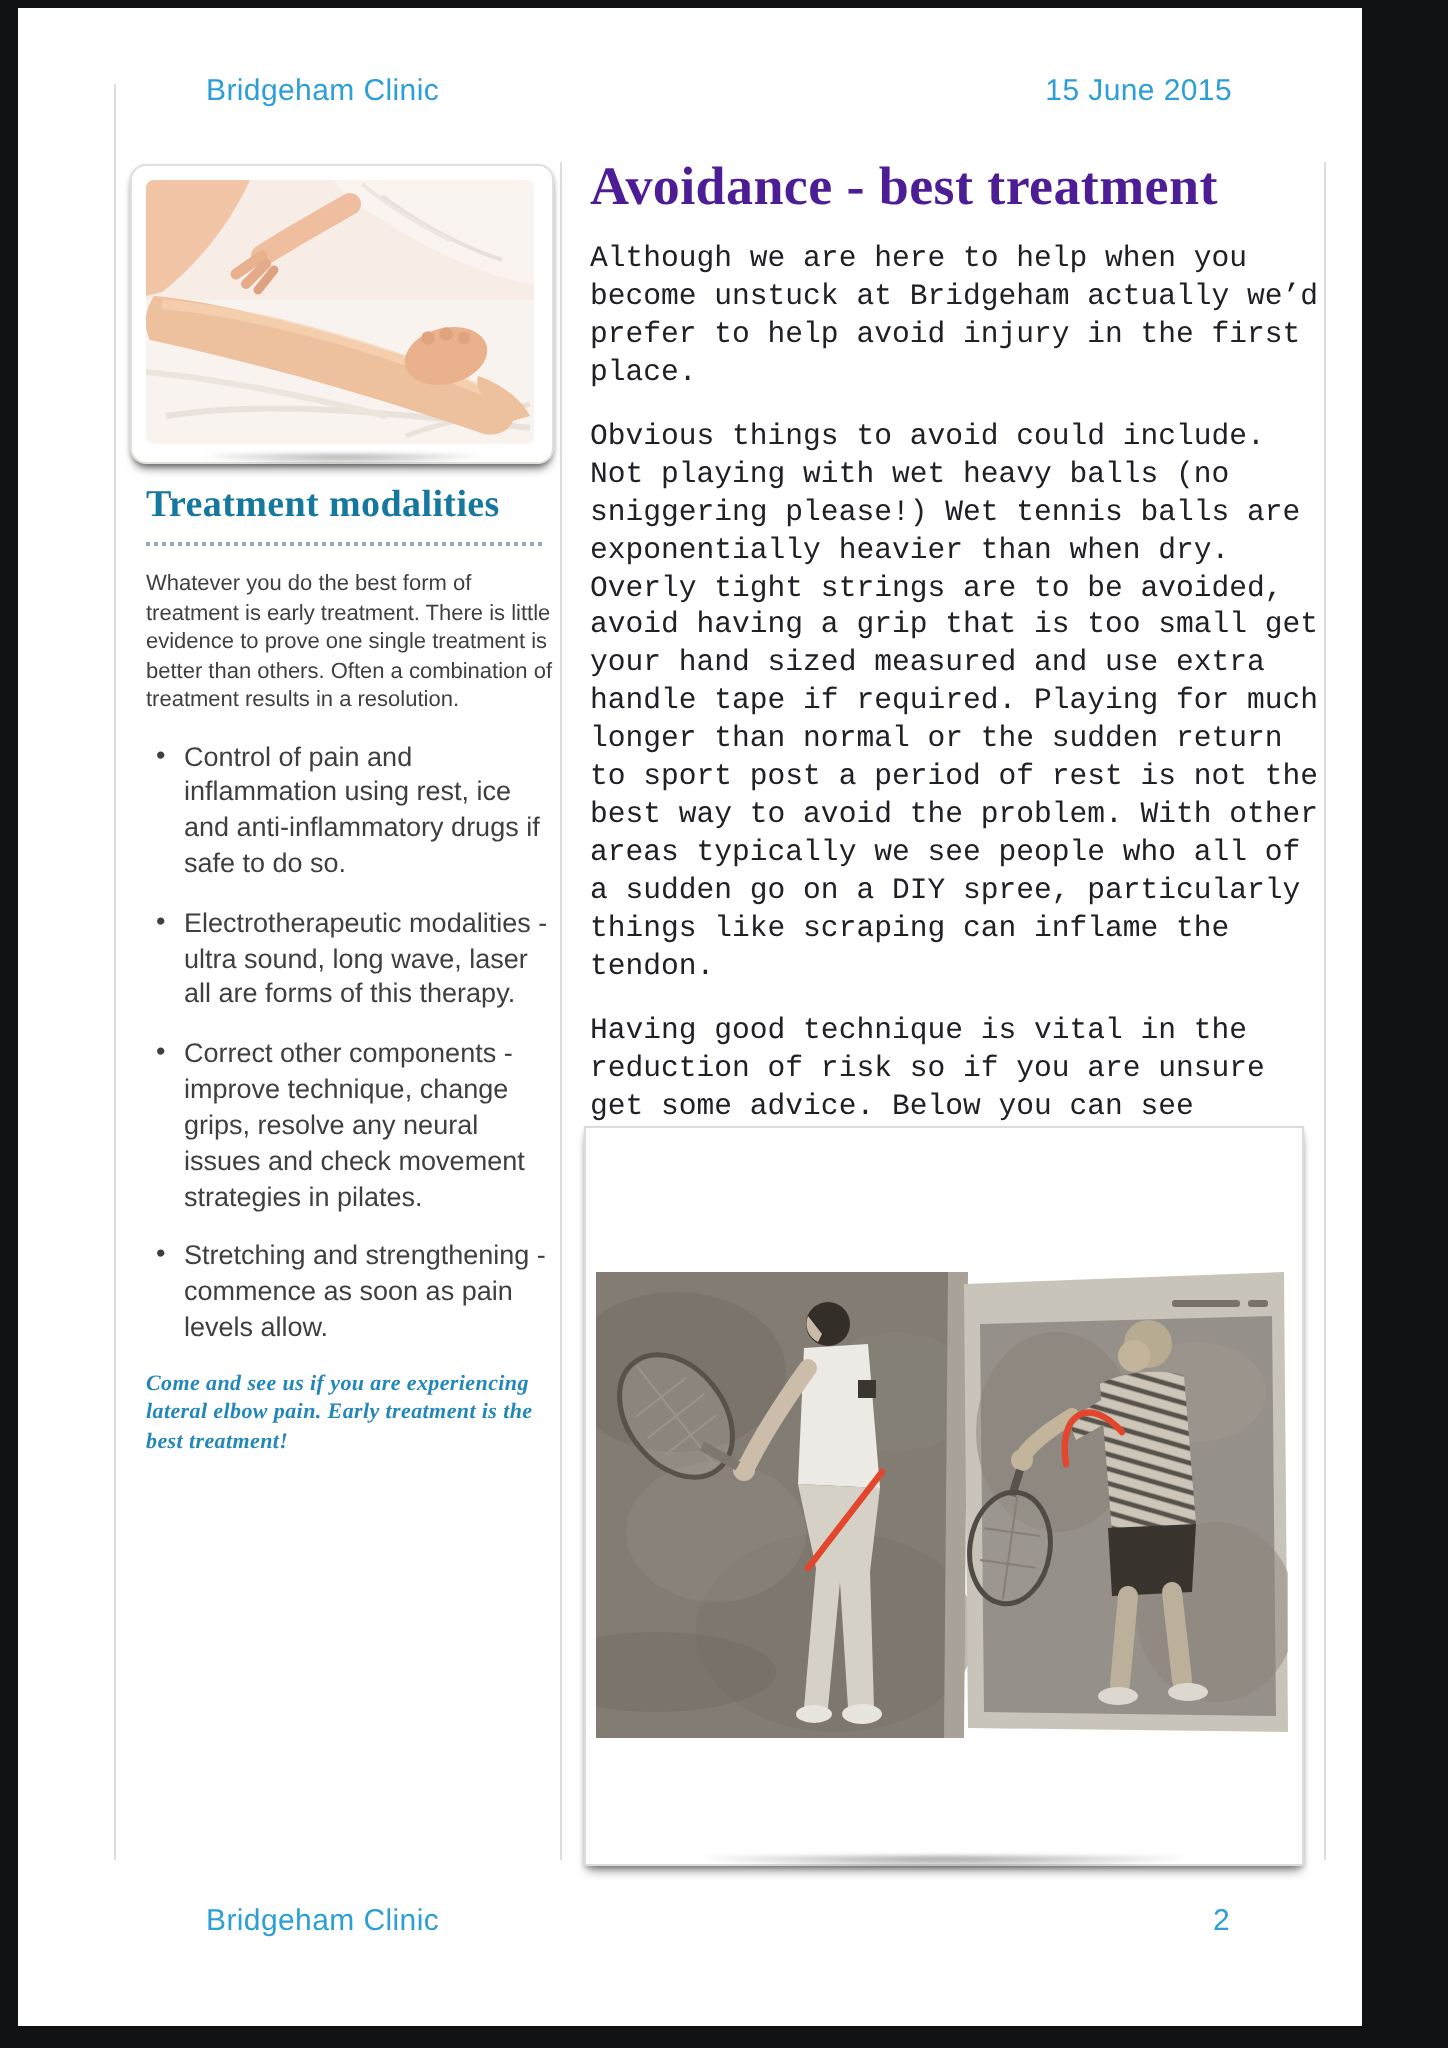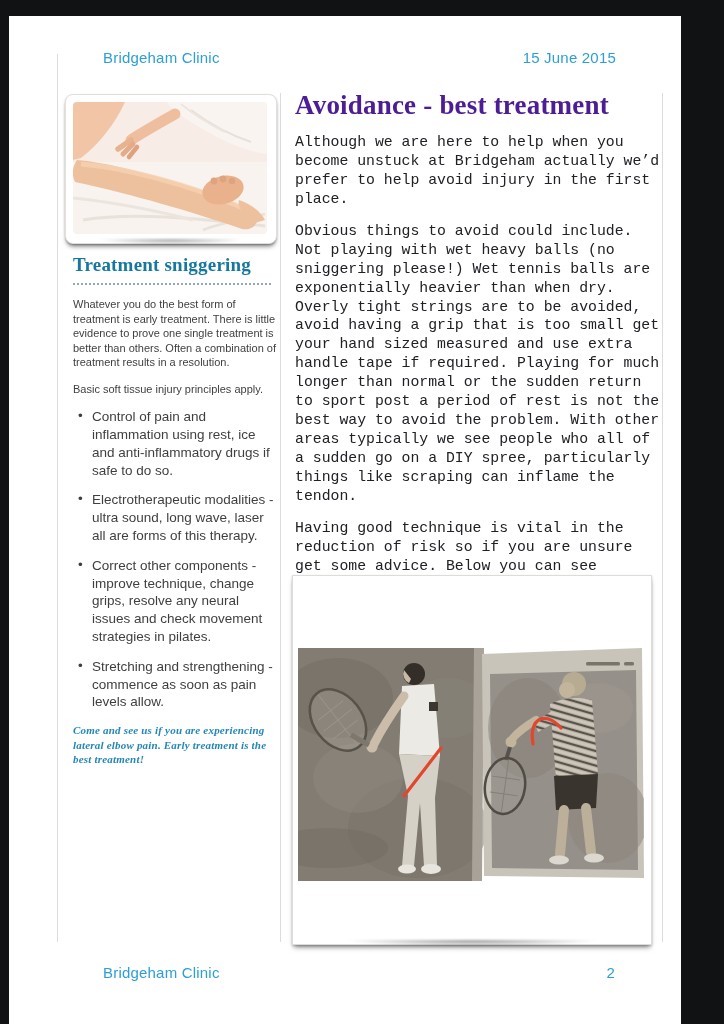--- a/index.html
+++ b/index.html
@@ -2,21 +2,21 @@
 <html><head>
 <meta charset="utf-8">
 <style>
   html,body{margin:0;padding:0;}
   body{
     position:relative;width:724px;height:1024px;overflow:hidden;
     background:#111214;
     font-family:"Liberation Sans",sans-serif;
   }
   .page{
-    position:absolute;left:9px;top:16px;width:672px;height:1009px;
+    position:absolute;left:9px;top:4px;width:672px;height:1009px;
     background:#ffffff;
   }
   
   .vrule{position:absolute;width:1px;background:#dcdcdc;}
   .vrule-left{left:48px;top:38px;height:888px;}
   .vrule-mid{left:271px;top:77px;height:849px;}
   .vrule-right{left:653px;top:77px;height:849px;}
 
   
   .hdr-left,.hdr-right,.ftr-left,.ftr-right{
@@ -129,24 +129,23 @@
         <circle cx="141" cy="79" r="3.4" fill="#dfa37e"></circle>
         <circle cx="150" cy="77" r="3.4" fill="#dfa37e"></circle>
         <circle cx="159" cy="79" r="3.2" fill="#dfa37e"></circle>
         <path d="M166,98 C178,102 188,110 192,118 L178,122 C170,112 164,104 166,98 Z" fill="#eec19e"></path>
         <rect width="194" height="60" fill="rgba(243,189,168,0.10)"></rect>
       </svg>
     </div>
   </figure>
 
   <aside class="side">
-    <h2 class="side-h">Treatment sniggering</h2>
+    <h2 class="side-h">Treatment modalities</h2>
     <div class="dotted"></div>
     <p>Whatever you do the best form of treatment is early treatment. There is little evidence to prove one single treatment is better than others. Often a combination of treatment results in a resolution.</p>
-    <p>Basic soft tissue injury principles apply.</p>
     <ul class="side-list">
       <li>Control of pain and inflammation using rest, ice and anti-inflammatory drugs if safe to do so.</li>
       <li>Electrotherapeutic modalities - ultra sound, long wave, laser all are forms of this therapy.</li>
       <li>Correct other components - improve technique, change grips, resolve any neural issues and check movement strategies in pilates.</li>
       <li>Stretching and strengthening - commence as soon as pain levels allow.</li>
     </ul>
     <p class="callout">Come and see us if you are experiencing lateral elbow pain. Early treatment is the best treatment!</p>
   </aside>
 
   <main class="main">

